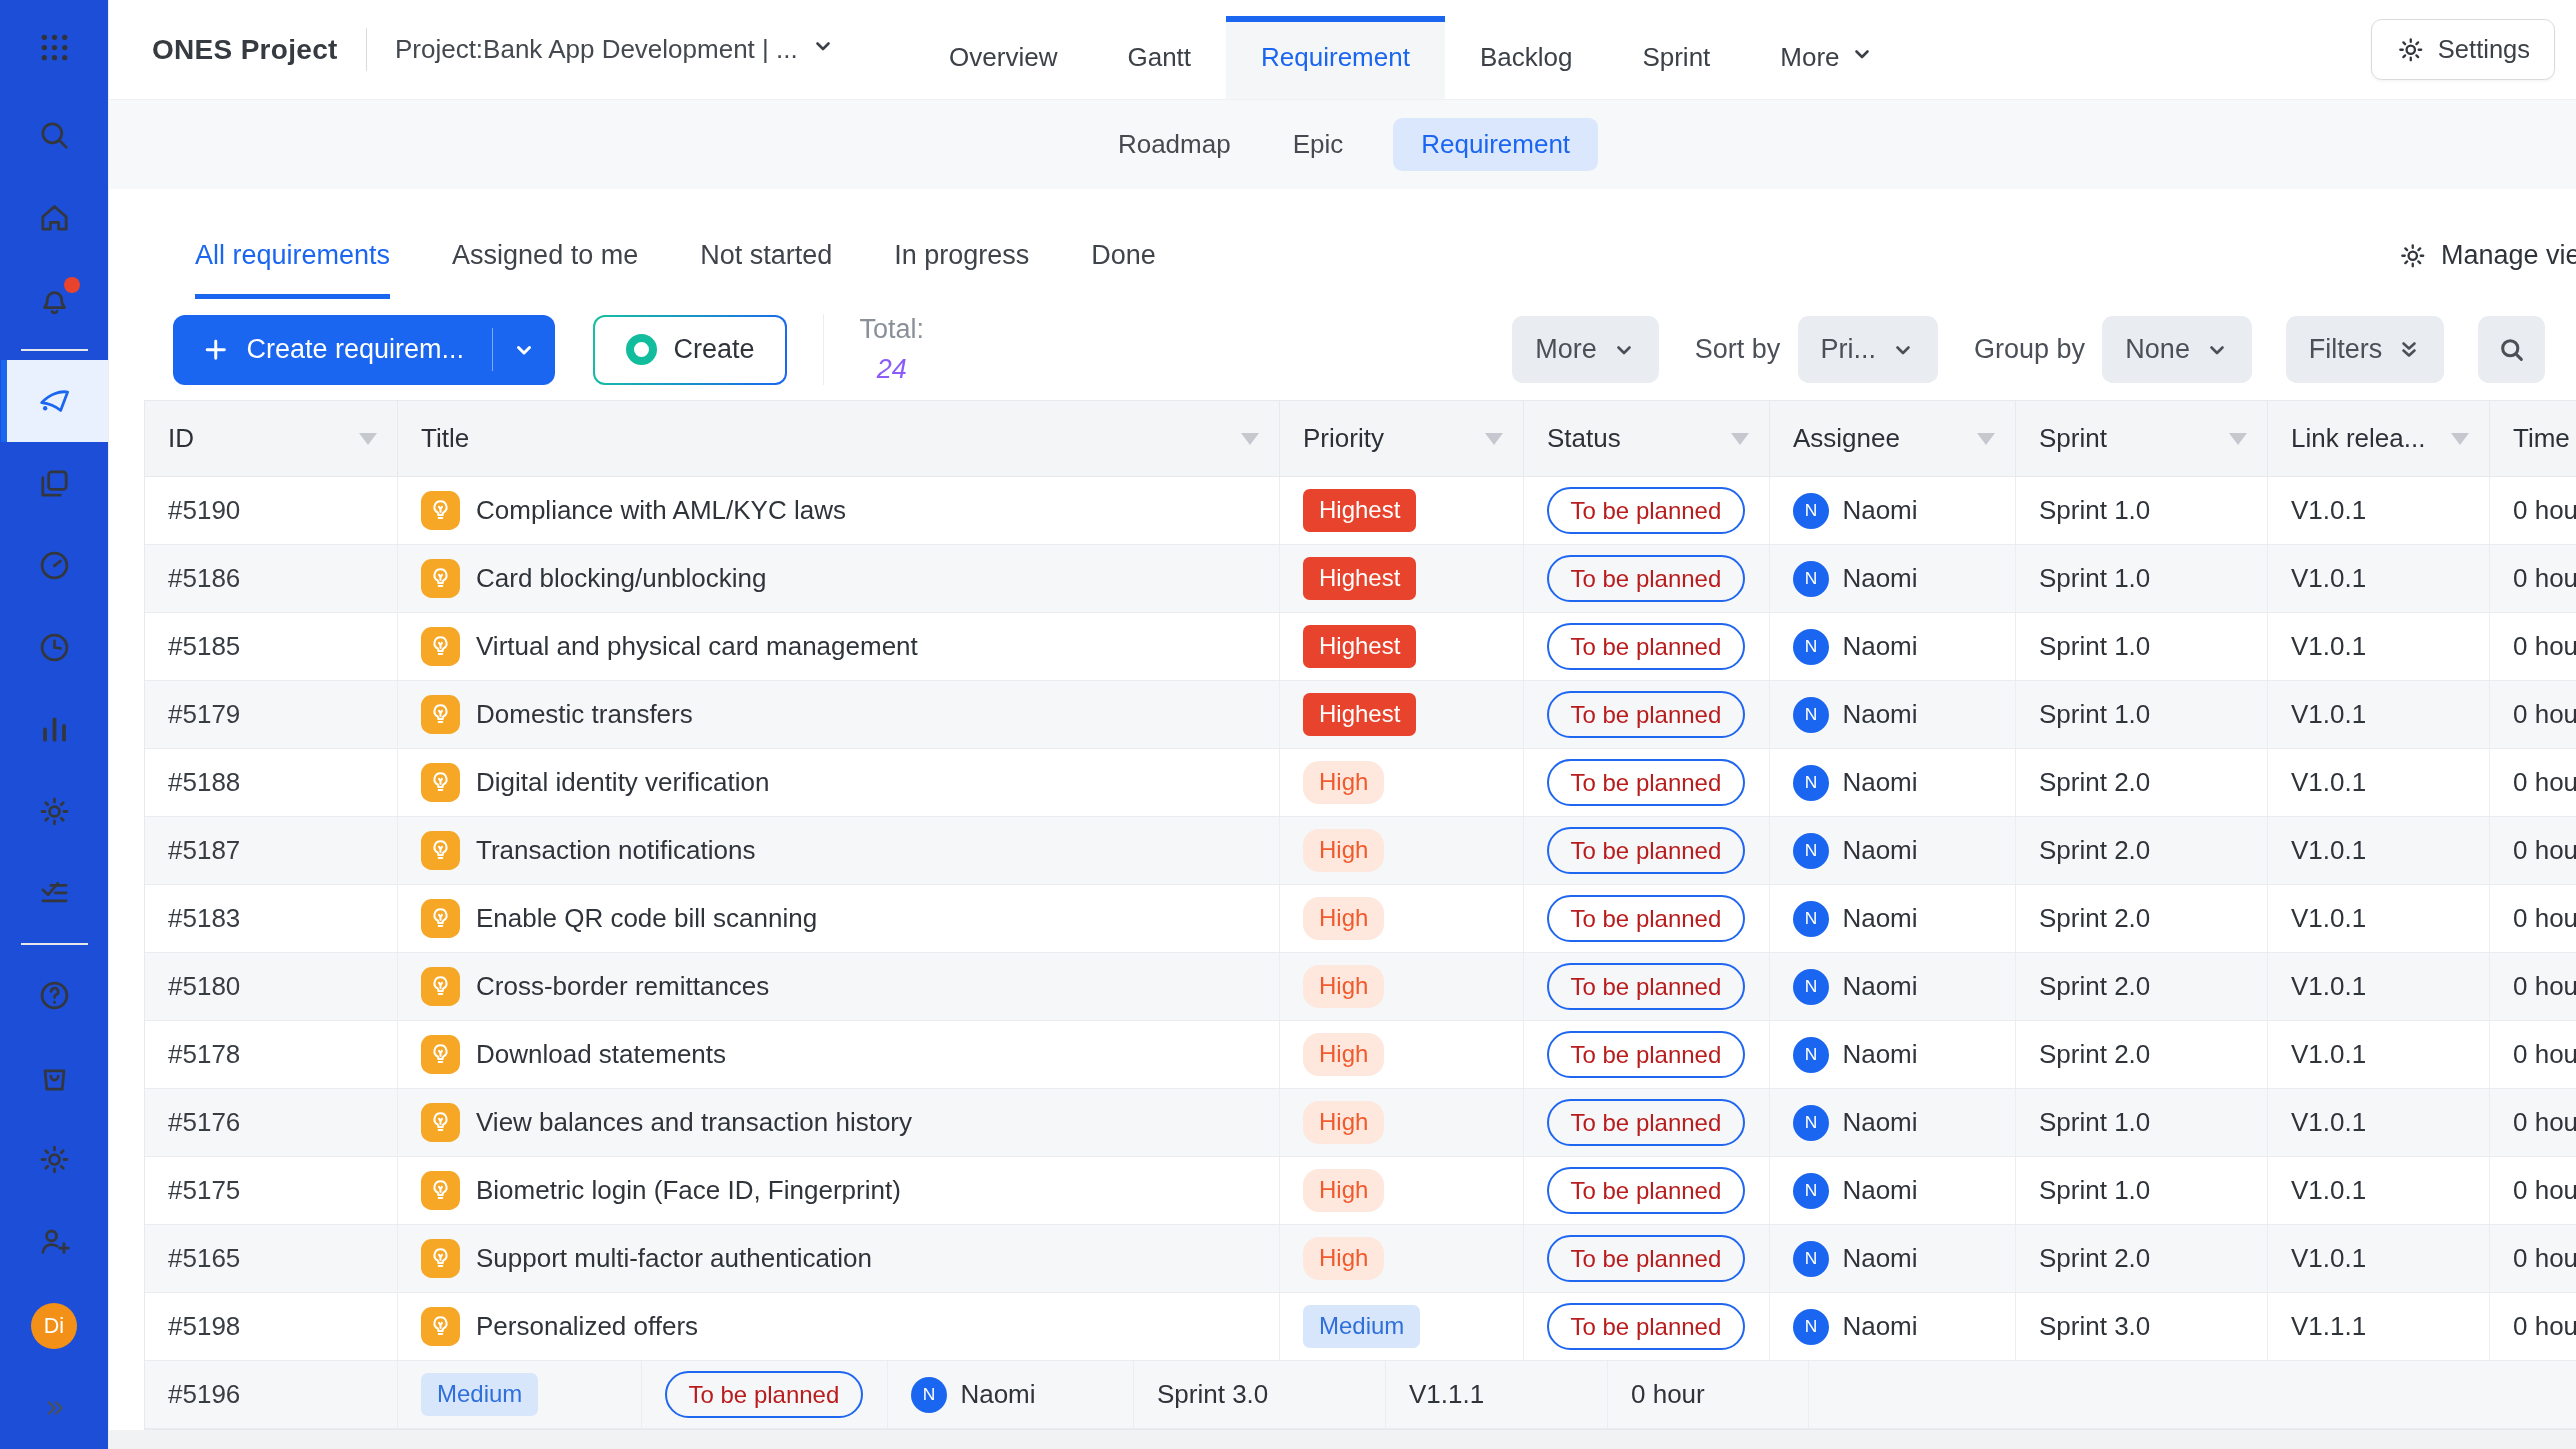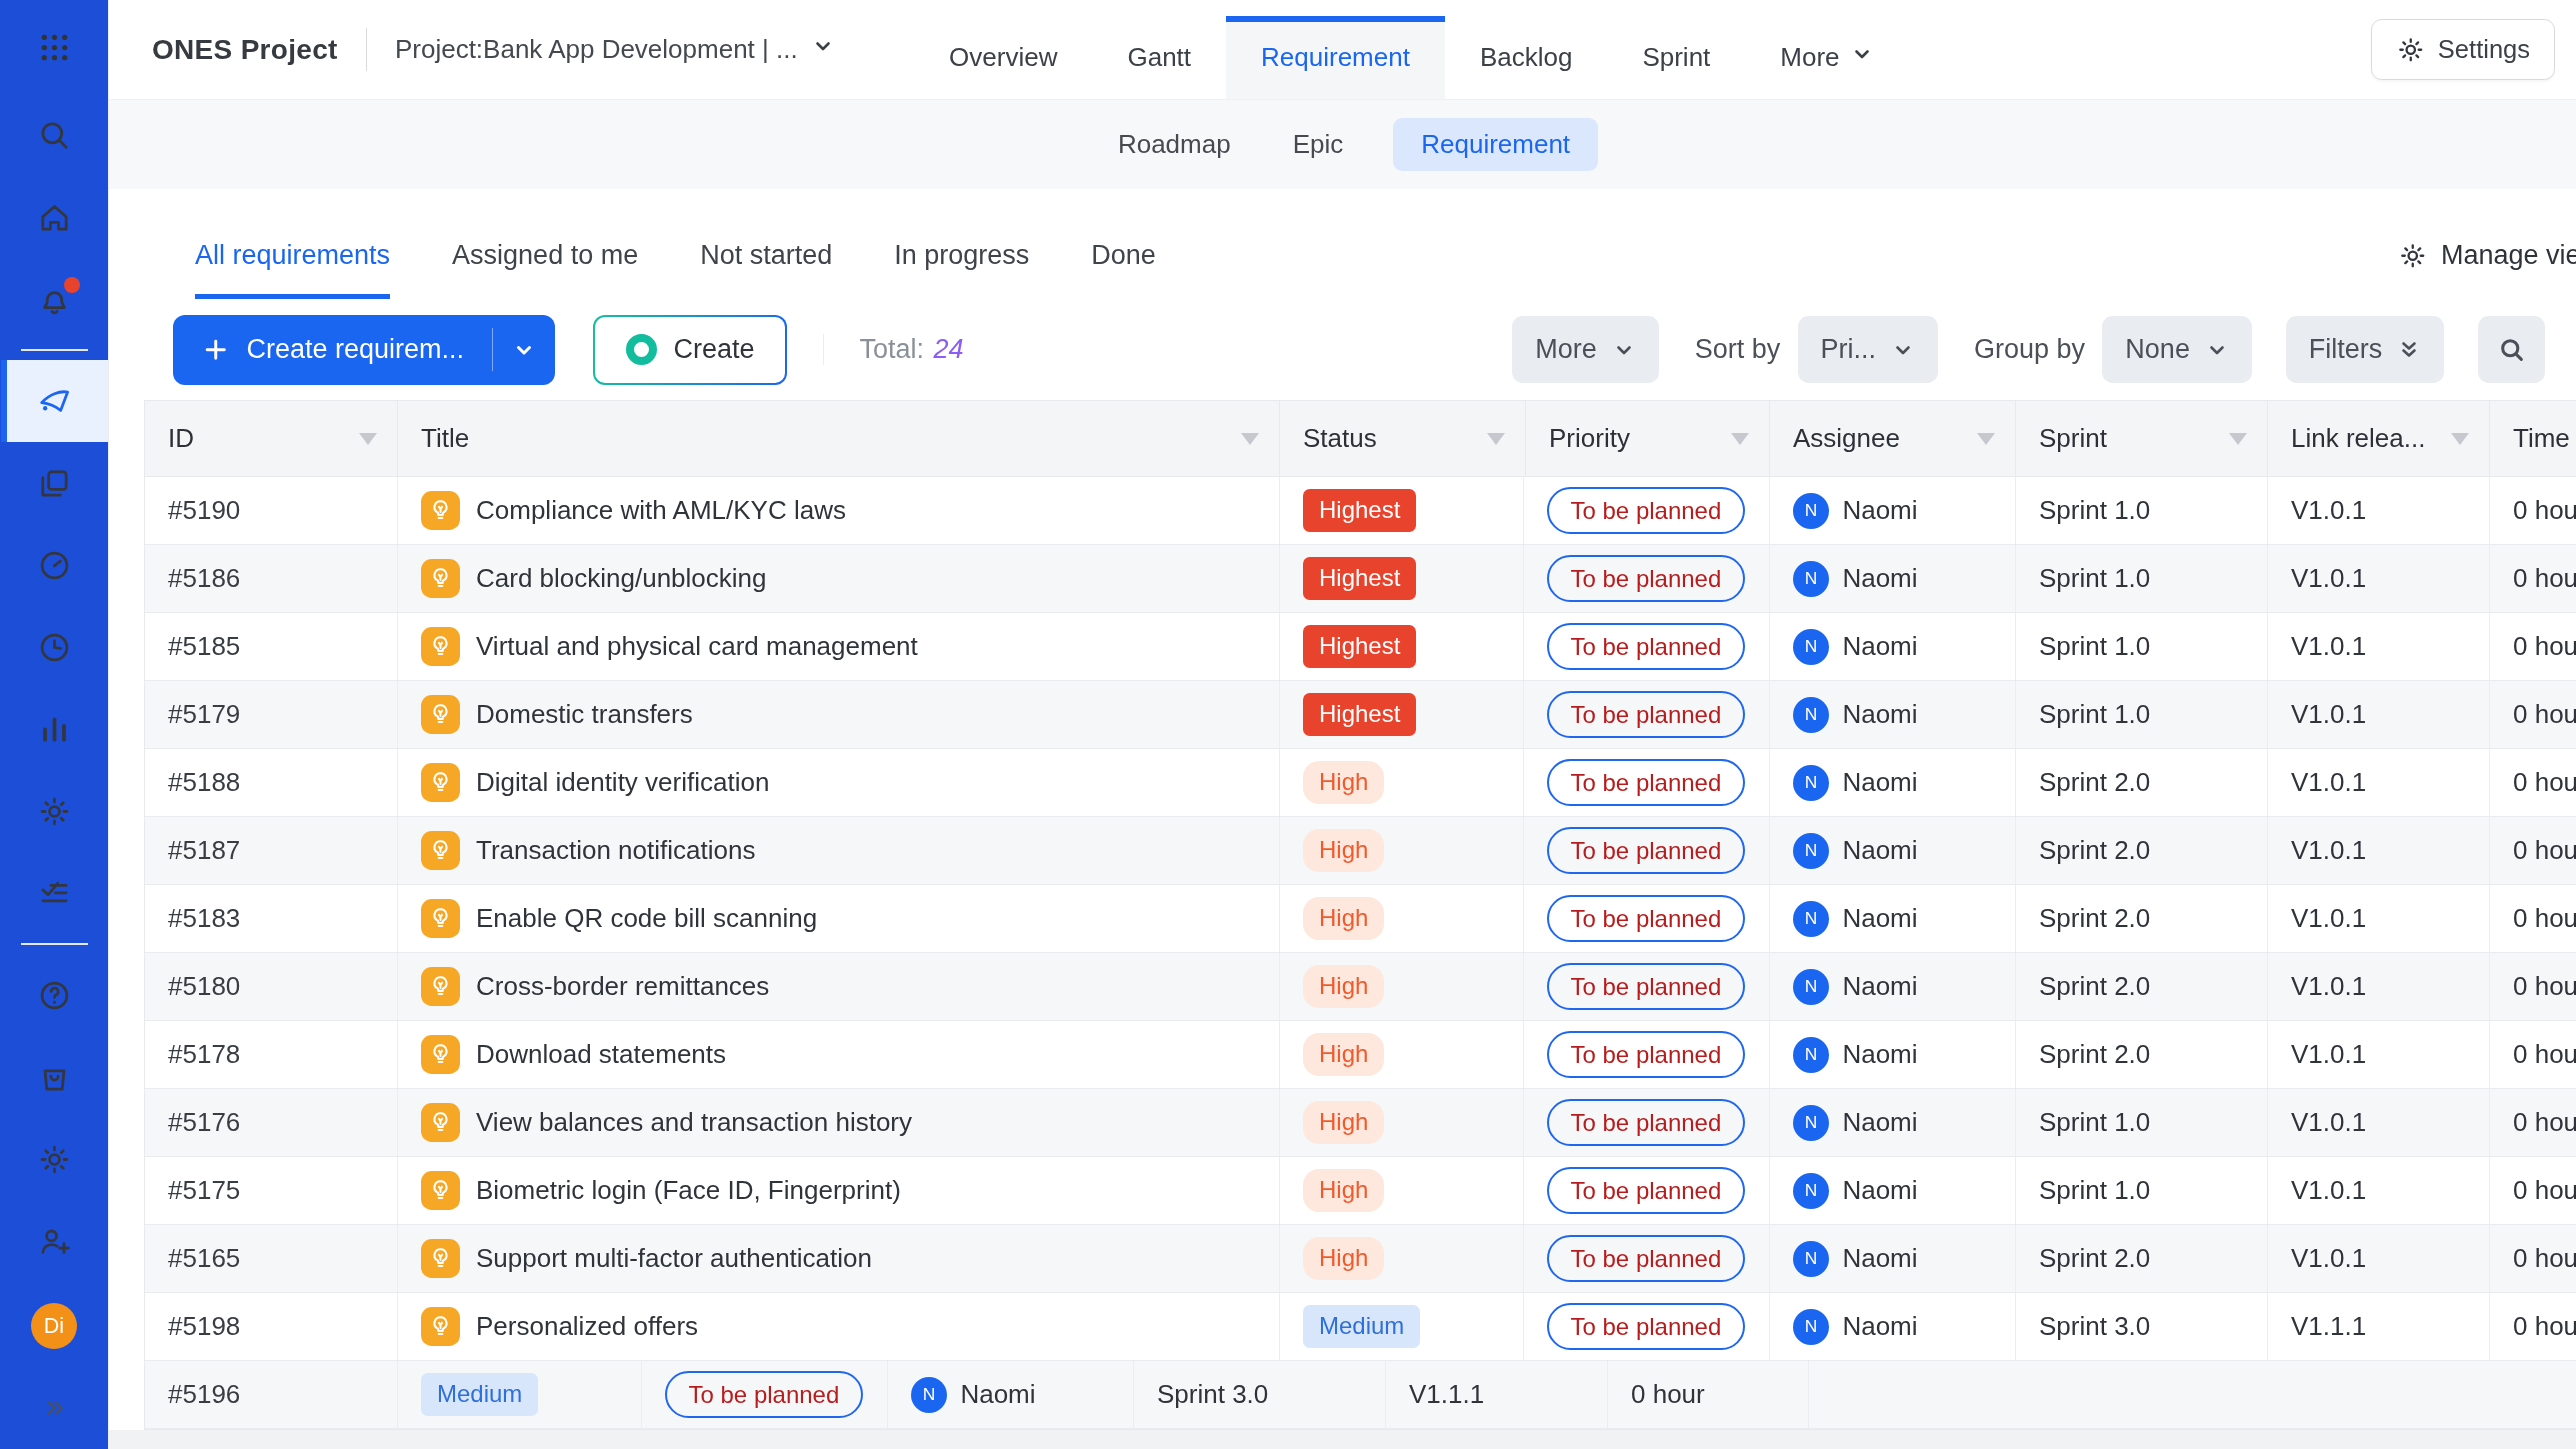--- a/index.html
+++ b/index.html
@@ -54,21 +54,21 @@
   .btn-primary { height:70px; background:#1b66f0; border-radius:12px; display:flex; align-items:stretch; color:#fff; cursor:pointer; }
   .bp-main { display:flex; align-items:center; gap:16px; padding:0 28px; font-size:27px; }
   .bp-main svg { width:29.5px; height:29.5px; stroke:#fff; fill:none; stroke-width:2.4; stroke-linecap:round; }
   .bp-sep { width:1.3px; background:rgba(255,255,255,.45); margin:13.4px 0; }
   .bp-caret { display:flex; align-items:center; padding:0 19px; }
   .bp-caret svg { width:24px; height:24px; stroke:#fff; fill:none; stroke-width:3; stroke-linecap:round; stroke-linejoin:round; }
   .btn-create { margin-left:38px; height:70px; border-radius:12px; padding:0 31px; display:flex; align-items:center; gap:16px;
     font-size:27px; color:#2f333a; cursor:pointer; border:2px solid transparent;
     background:linear-gradient(#fff,#fff) padding-box, linear-gradient(100deg,#17c0a0,#1b66f0) border-box; }
   .ring { width:31px; height:31px; border-radius:50%; border:8.7px solid #12bd9e; }
-  .total { margin-left:36px; padding-left:35px; border-left:1.3px solid #ecedf0; font-size:27px; color:#8a9099; display:flex; gap:9.4px; align-items:center; }
+  .total { margin-left:36px; padding-left:35px; border-left:1.3px solid #ecedf0; font-size:27px; color:#8a9099; display:flex; gap:9.4px; align-items:center;flex-direction:column; }
   .total .tv { color:#8b5cf6;font-style:italic; }
   .tb-right { margin-left:auto; display:flex; align-items:center; }
   .pill { height:67px; background:#e9ecf0; border-radius:10.7px; display:flex; align-items:center; gap:14.8px;
     padding:0 23px; font-size:27px; color:#4b5058; cursor:pointer; white-space:nowrap; }
   .pill svg { width:24px; height:24px; stroke:#4b5058; fill:none; stroke-width:2.6; stroke-linecap:round; stroke-linejoin:round; }
   .pill.square { width:67px; padding:0; justify-content:center; margin-left:34px; }
   .pill.square svg { width:28px; height:28px; }
   .tb-label { font-size:27px; color:#4b5058; margin:0 17.4px 0 36px; white-space:nowrap; }
 
   
@@ -342,28 +342,28 @@
     <div class="table">
       <div class="thead">
           <div class="th c-id">
             <span>ID</span>
             <div class="tri"></div>
           </div>
           <div class="th c-title">
             <span>Title</span>
             <div class="tri"></div>
           </div>
+          <div class="th c-priority">
+            <span>Priority</span>
+            <div class="tri"></div>
+          </div>
           <div class="th c-status">
             <span>Status</span>
             <div class="tri"></div>
           </div>
-          <div class="th c-priority">
-            <span>Priority</span>
-            <div class="tri"></div>
-          </div>
           <div class="th c-assignee">
             <span>Assignee</span>
             <div class="tri"></div>
           </div>
           <div class="th c-sprint">
             <span>Sprint</span>
             <div class="tri"></div>
           </div>
           <div class="th c-release">
             <span>Link relea...</span>

